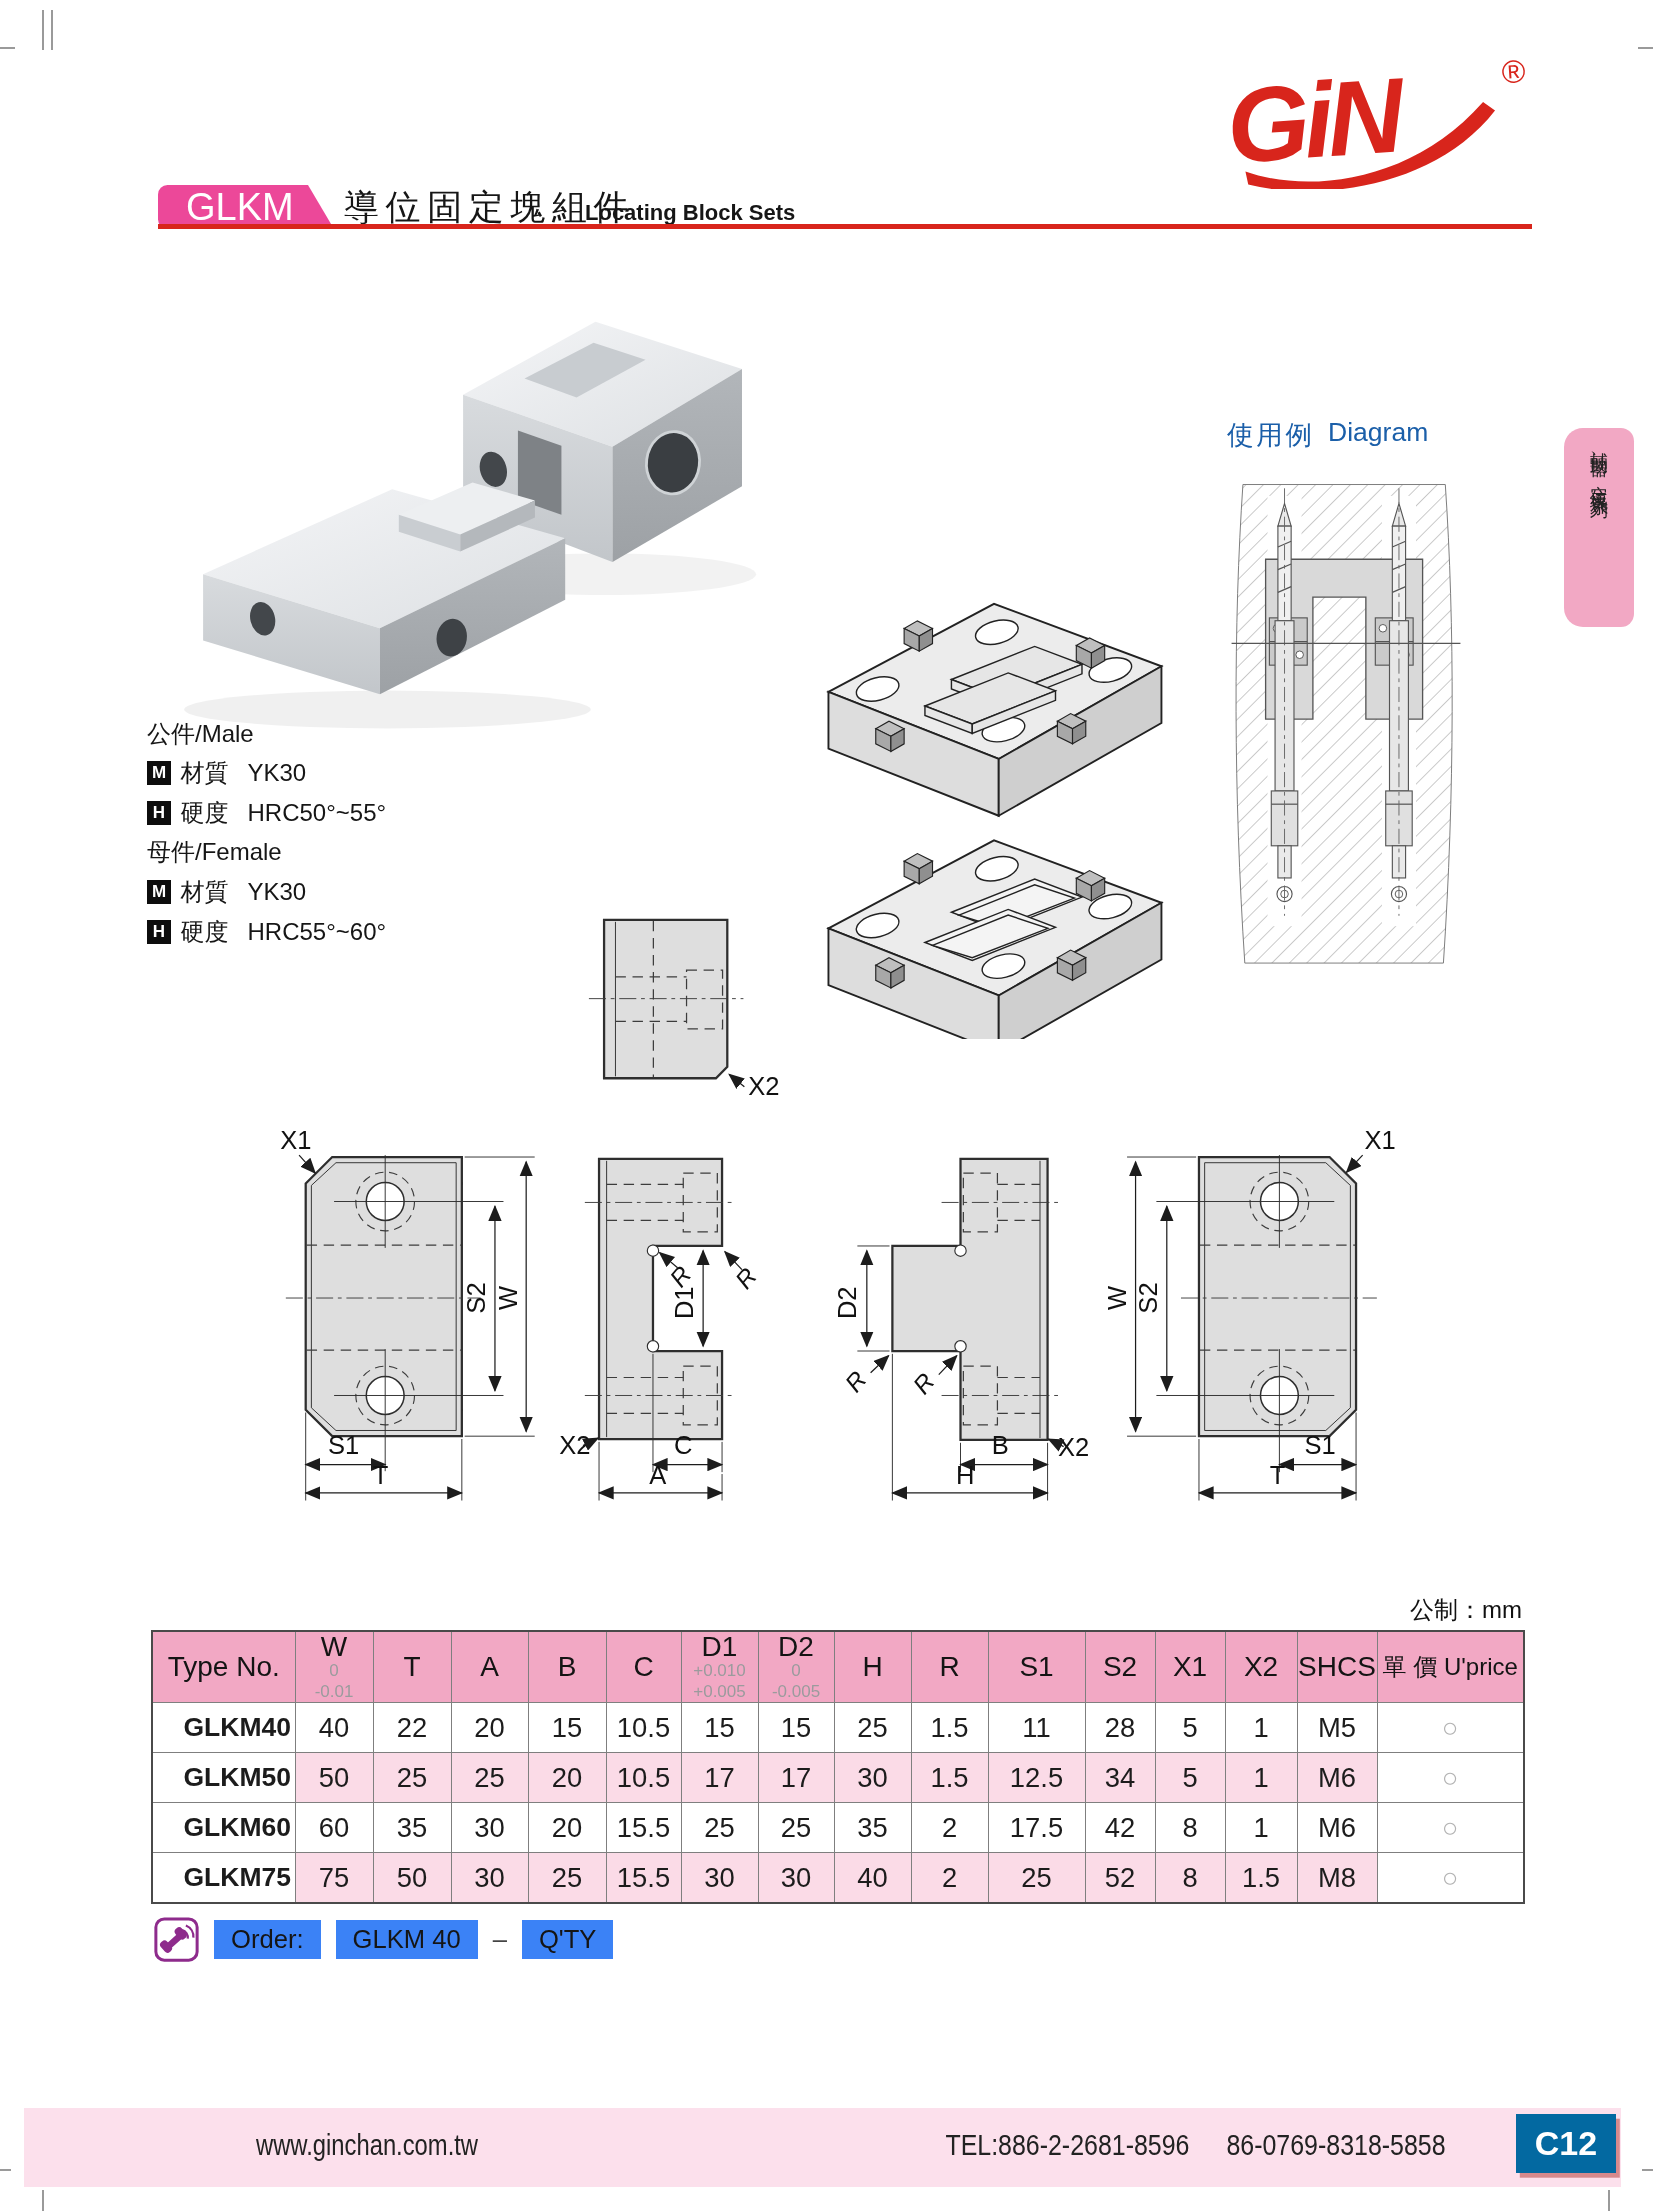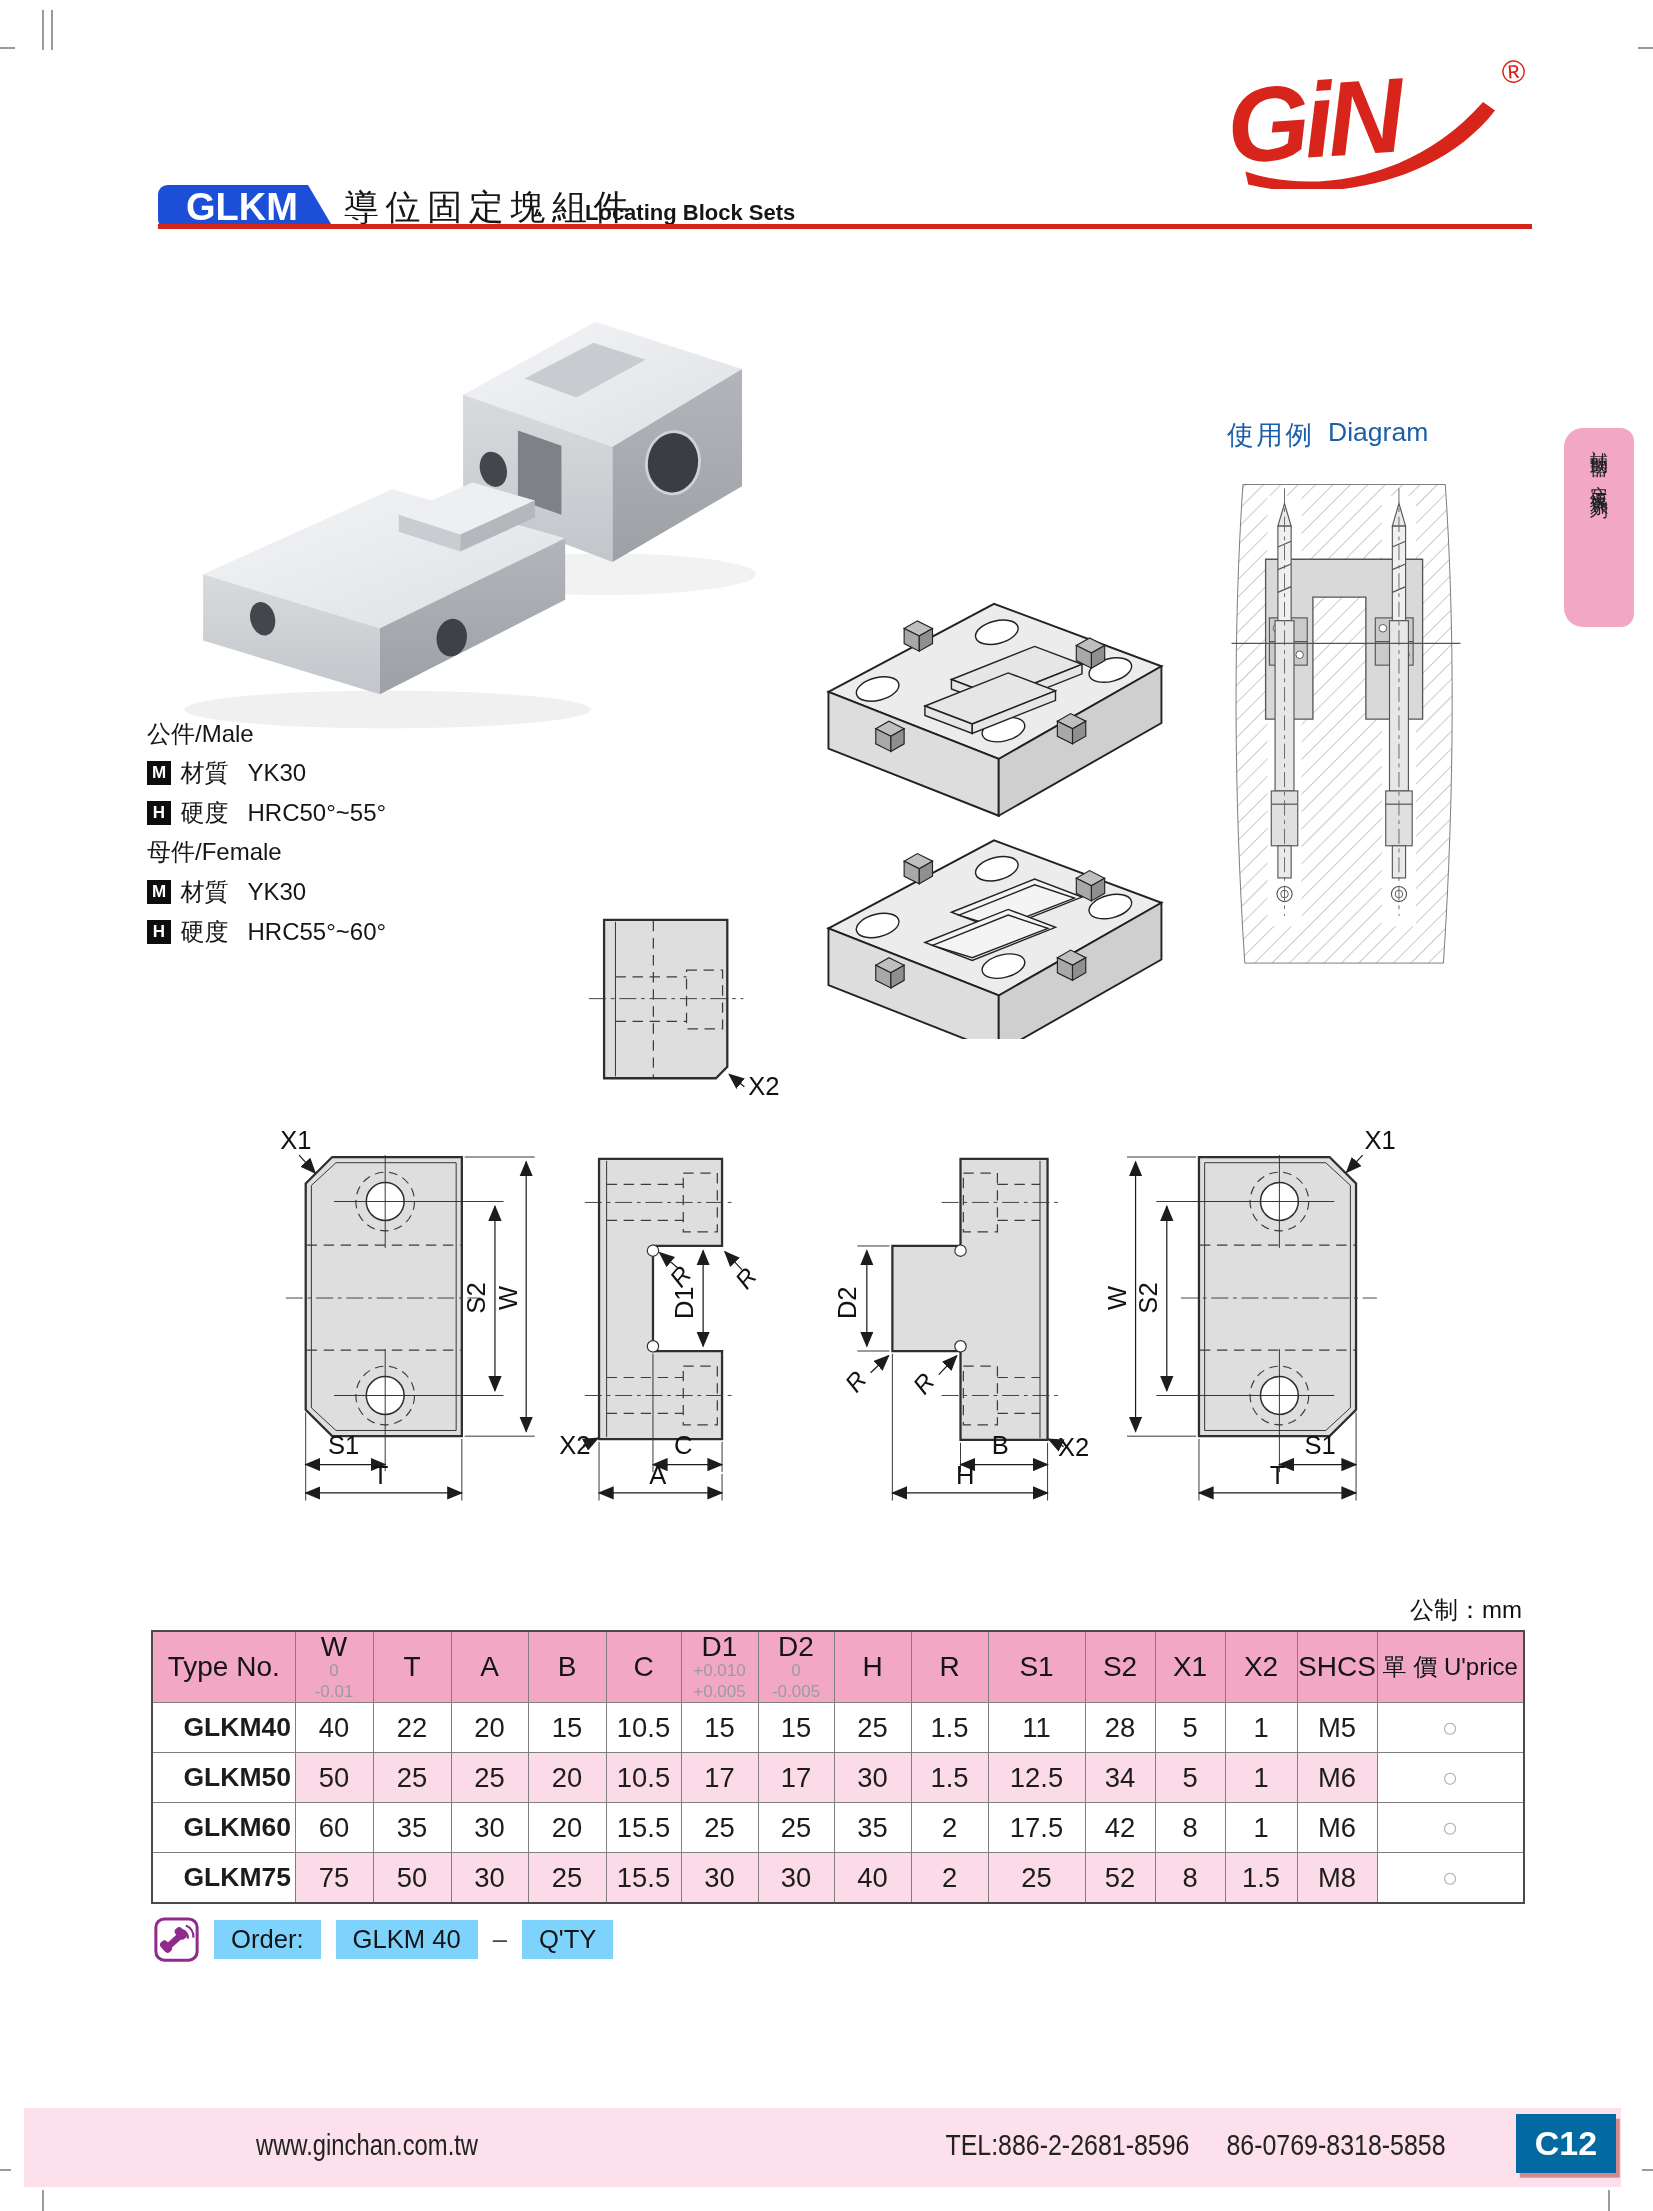--- a/index.html
+++ b/index.html
@@ -2,23 +2,23 @@
 <html style="font-size:15px"><head>
 <meta charset="utf-8">
 <style>
   html,body{margin:0;padding:0;background:#fff;}
   .page{position:relative;width:1653px;height:2212px;background:#ffffff;overflow:hidden;
         font-family:"Liberation Sans","DejaVu Sans",sans-serif;color:#161616;}
   .abs{position:absolute;}
   .mark{position:absolute;background:#9a9a9a;}
 
   
-  .code-badge{position:absolute;left:158px;top:185px;width:176px;height:44px;background:#1d4ed8;
+  .code-badge{position:absolute;left:158px;top:185px;width:176px;height:44px;background:#ec4899;
       border-radius:9.5px 0 0 9.5px;clip-path:polygon(0 0,150px 0,100% 100%,0 100%);
-      color:#fff;font-weight:bold;font-size:38px;line-height:44px;padding-left:28px;box-sizing:border-box;}
+      color:#fff;font-weight:normal;font-size:38px;line-height:44px;padding-left:28px;box-sizing:border-box;}
   .title-zh{position:absolute;left:344px;top:184px;font-size:35px;letter-spacing:6.6px;color:#161616;}
   .title-en{position:absolute;left:585px;top:200px;font-size:22px;font-weight:bold;color:#161616;}
   .title-rule{position:absolute;left:158px;top:224px;width:1374px;height:4.7px;background:#D8251C;}
 
   
   .specs{position:absolute;left:147px;top:710px;width:341px;}
   .spec-heading{font-size:24px;margin:7.6px 0 3.8px 0;}
   .spec-row{display:flex;align-items:center;margin:7.6px 0;font-size:24px;}
   .badge{width:24px;height:24px;background:#0d0d0d;color:#fff;font-weight:bold;font-size:17px;
       display:flex;align-items:center;justify-content:center;margin-right:9.5px;flex:0 0 auto;}
@@ -44,21 +44,21 @@
   .spec-table td{height:49px;font-size:27.4px;color:#1c1c1c;}
   .h-main{font-size:28px;color:#141414;line-height:1.05;}
   .th-price .h-main{font-size:24px;}
   .h-tol{font-size:17px;color:#9B9B9D;line-height:1.2;}
   tr.alt td.val{background:#FBDBE7;}
   td.type{font-weight:bold;font-size:26.5px;padding-left:27px;}
   td.price span{font-size:28px;color:#b3b3b3;}
 
   
   .order{position:absolute;left:154px;top:1917px;display:flex;align-items:center;gap:15px;}
-  .order-chip{background:#7dd3fc;padding:4.7px 17px;font-size:25.6px;color:#151515;}
+  .order-chip{background:#3b82f6;padding:4.7px 17px;font-size:25.6px;color:#151515;}
   .order-dash{font-size:25.6px;color:#444;}
 
   
   .footer{position:absolute;left:24px;top:2108px;width:1597px;height:79px;background:#FCE0EC;}
   .footer .site{position:absolute;left:232px;top:21px;font-size:29px;color:#222;
       transform:scaleX(0.82);transform-origin:left center;}
   .footer .tels{position:absolute;right:175px;top:21px;font-size:29px;color:#222;display:flex;gap:43px;
       transform:scaleX(0.86);transform-origin:right center;white-space:nowrap;}
   .page-code{position:absolute;left:1492px;top:5.7px;width:100px;height:59px;background:#0369a1;color:#fff;
       font-weight:bold;font-size:34px;display:flex;align-items:center;justify-content:center;

